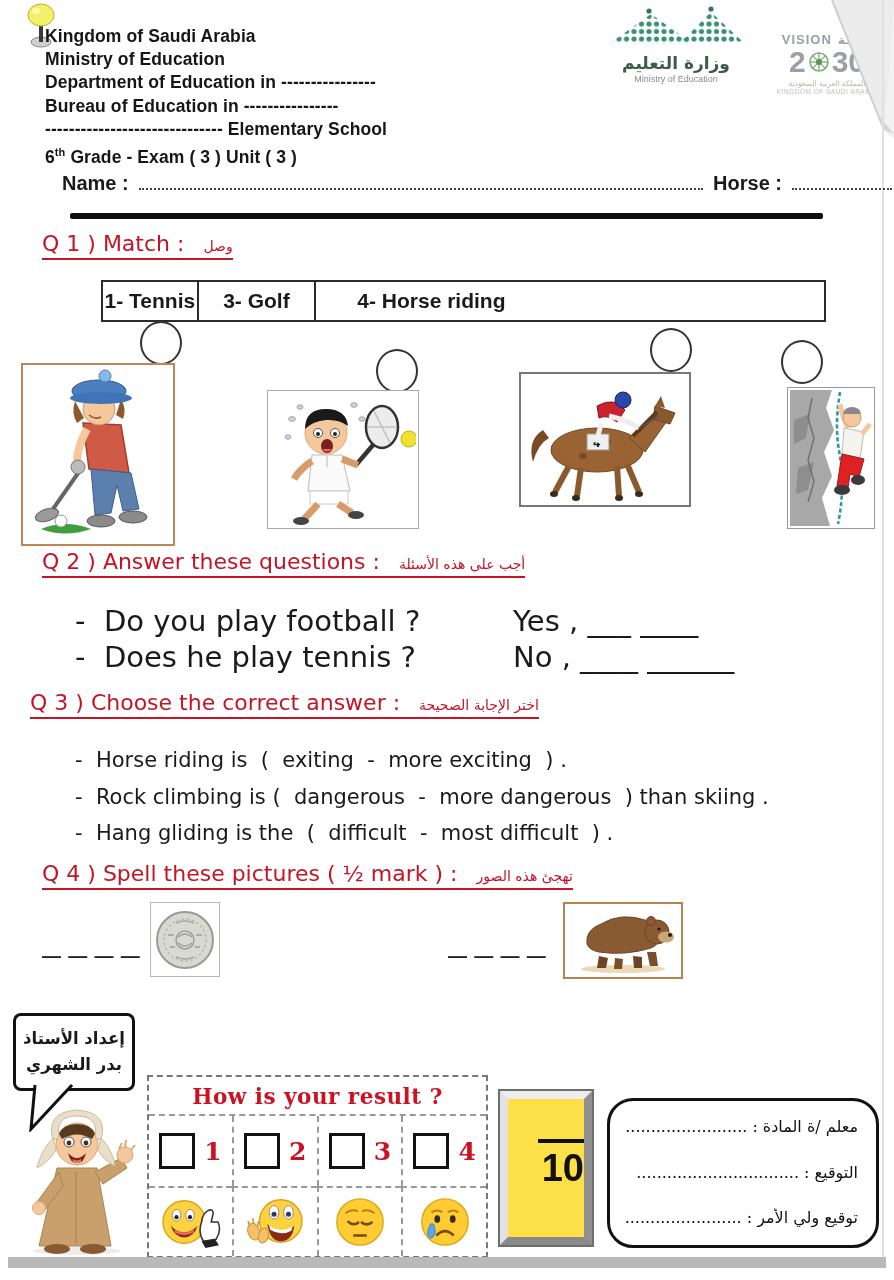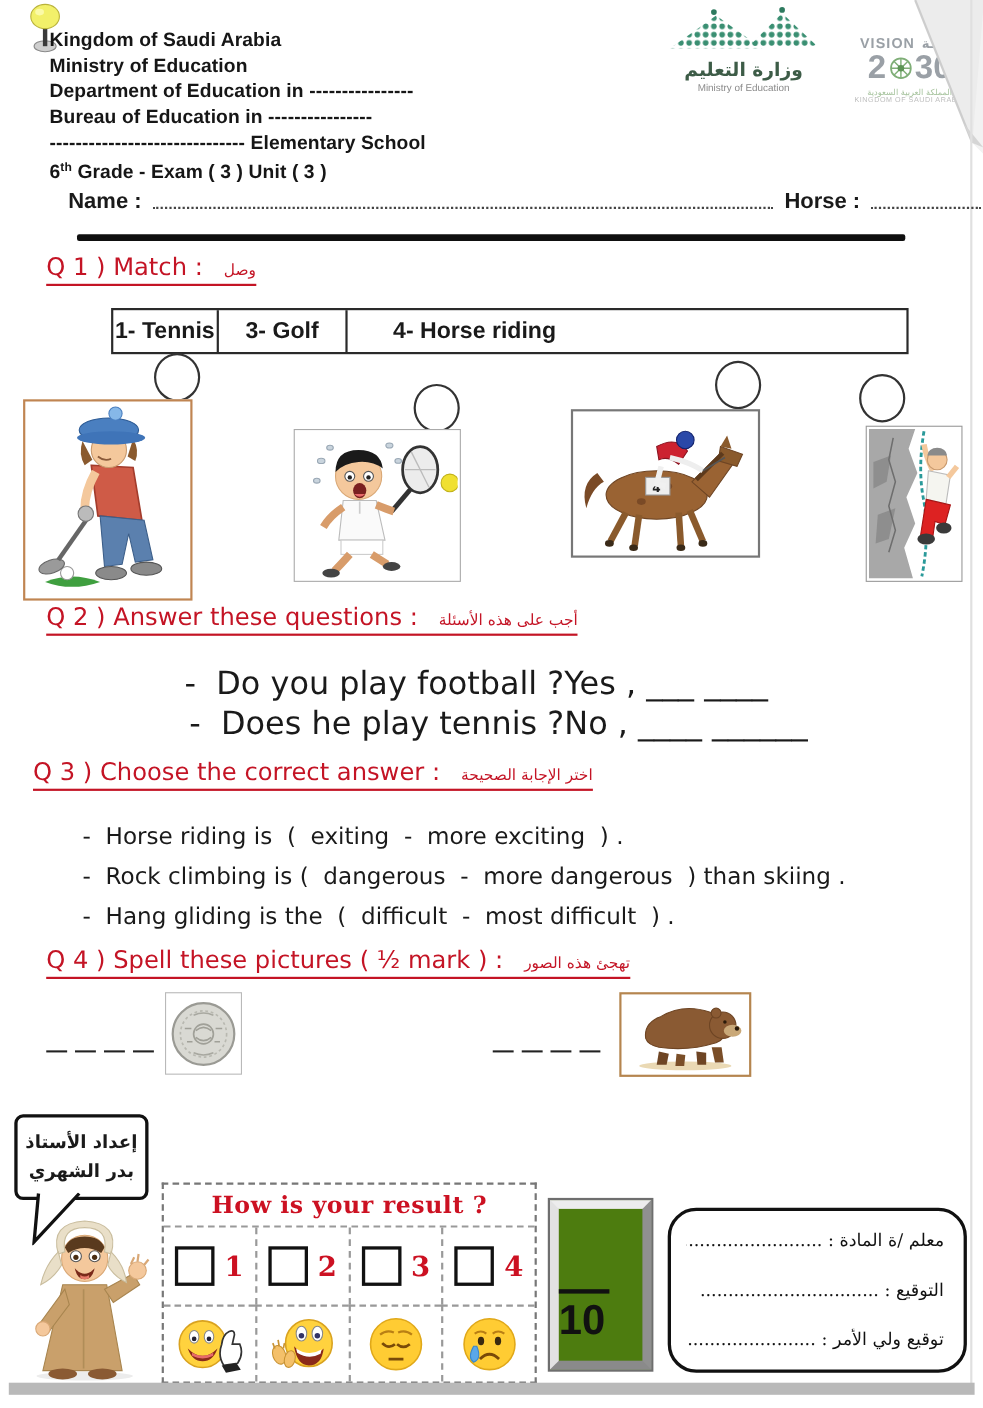--- a/index.html
+++ b/index.html
@@ -1,19 +1,19 @@
 <!DOCTYPE html>
 <html><head>
 <meta charset="utf-8">
 <style>
   html,body{margin:0;padding:0;background:#fff;}
   .page{position:relative;width:894px;height:1280px;background:#ffffff;overflow:hidden;
         font-family:"Liberation Sans",sans-serif;color:#1a1a1a;}
   .abs{position:absolute;}
-  .pre{white-space:pre;text-align:right;}
+  .pre{white-space:pre;}
 
   
   .header-block{left:45px;top:25px;font-size:17.5px;font-weight:600;line-height:23.2px;letter-spacing:.1px;color:#161616;}
   .grade-sup{font-size:11px;vertical-align:super;}
   .moe-logo{left:596px;top:6px;width:160px;text-align:center;}
   .moe-ar{font-size:17px;font-weight:bold;color:#3d5c47;font-family:"DejaVu Sans",sans-serif;line-height:18px;}
   .moe-en{font-size:9px;color:#8a8a8a;margin-top:2px;}
   .vision{left:766px;top:32px;width:122px;text-align:center;color:#9aa0a6;}
   .vision-row1{font-size:13px;letter-spacing:1px;font-weight:600;display:flex;justify-content:center;gap:6px;align-items:baseline;}
   .vision-ar{font-family:"DejaVu Sans",sans-serif;font-size:12px;}
@@ -76,23 +76,23 @@
   .result-box{left:147px;top:1075px;width:337px;height:179px;border:2.5px dashed #777;background:#fff;display:flex;flex-direction:column;}
   .result-title{border-bottom:2.5px dashed #999;text-align:center;padding:7px 4px 5px 4px;
                 font-family:"DejaVu Serif",serif;font-weight:bold;font-size:21.5px;color:#cc1122;letter-spacing:.5px;}
   .result-row{flex:1;display:flex;}
   .result-cell{flex:1;display:flex;align-items:center;justify-content:center;border-left:2.5px dashed #999;}
   .result-cell:first-child{border-left:none;}
   .row-emoji .result-cell{border-top:2.5px dashed #999;}
   .checkbox{width:30px;height:30px;border:3px solid #111;background:#fff;}
   .cb-num{color:#cc1122;font-weight:bold;font-size:25px;margin-left:9px;font-family:"DejaVu Serif",serif;}
 
-  .score-box{left:500px;top:1091px;width:92px;height:154px;background:#4d7c0f;box-sizing:border-box;
+  .score-box{left:500px;top:1091px;width:92px;height:154px;background:#fde047;box-sizing:border-box;
              border:8px solid;border-color:#ededed #909090 #8a8a8a #e2e2e2;outline:2.5px solid #6e6e6e;
-             display:flex;flex-direction:column;align-items:flex-start;padding-top:73px;}
+             display:flex;flex-direction:column;align-items:flex-end;padding-top:40px;}
   .score-line{width:46px;height:4px;background:#111;margin-bottom:4px;}
   .score-total{font-size:38px;font-weight:bold;color:#111;}
 
   .sign-box{left:607px;top:1098px;width:272px;height:150px;border:3px solid #111;border-radius:26px;background:#fff;
             box-sizing:border-box;direction:rtl;display:flex;flex-direction:column;justify-content:space-between;
             padding:16px 18px 18px 14px;font-family:"DejaVu Serif","DejaVu Sans",serif;font-size:16px;color:#111;}
   .sign-line{white-space:nowrap;overflow:hidden;}
 
   .bottom-shadow{left:8px;top:1257px;width:878px;height:11px;background:#b9b9b9;}
 </style>

